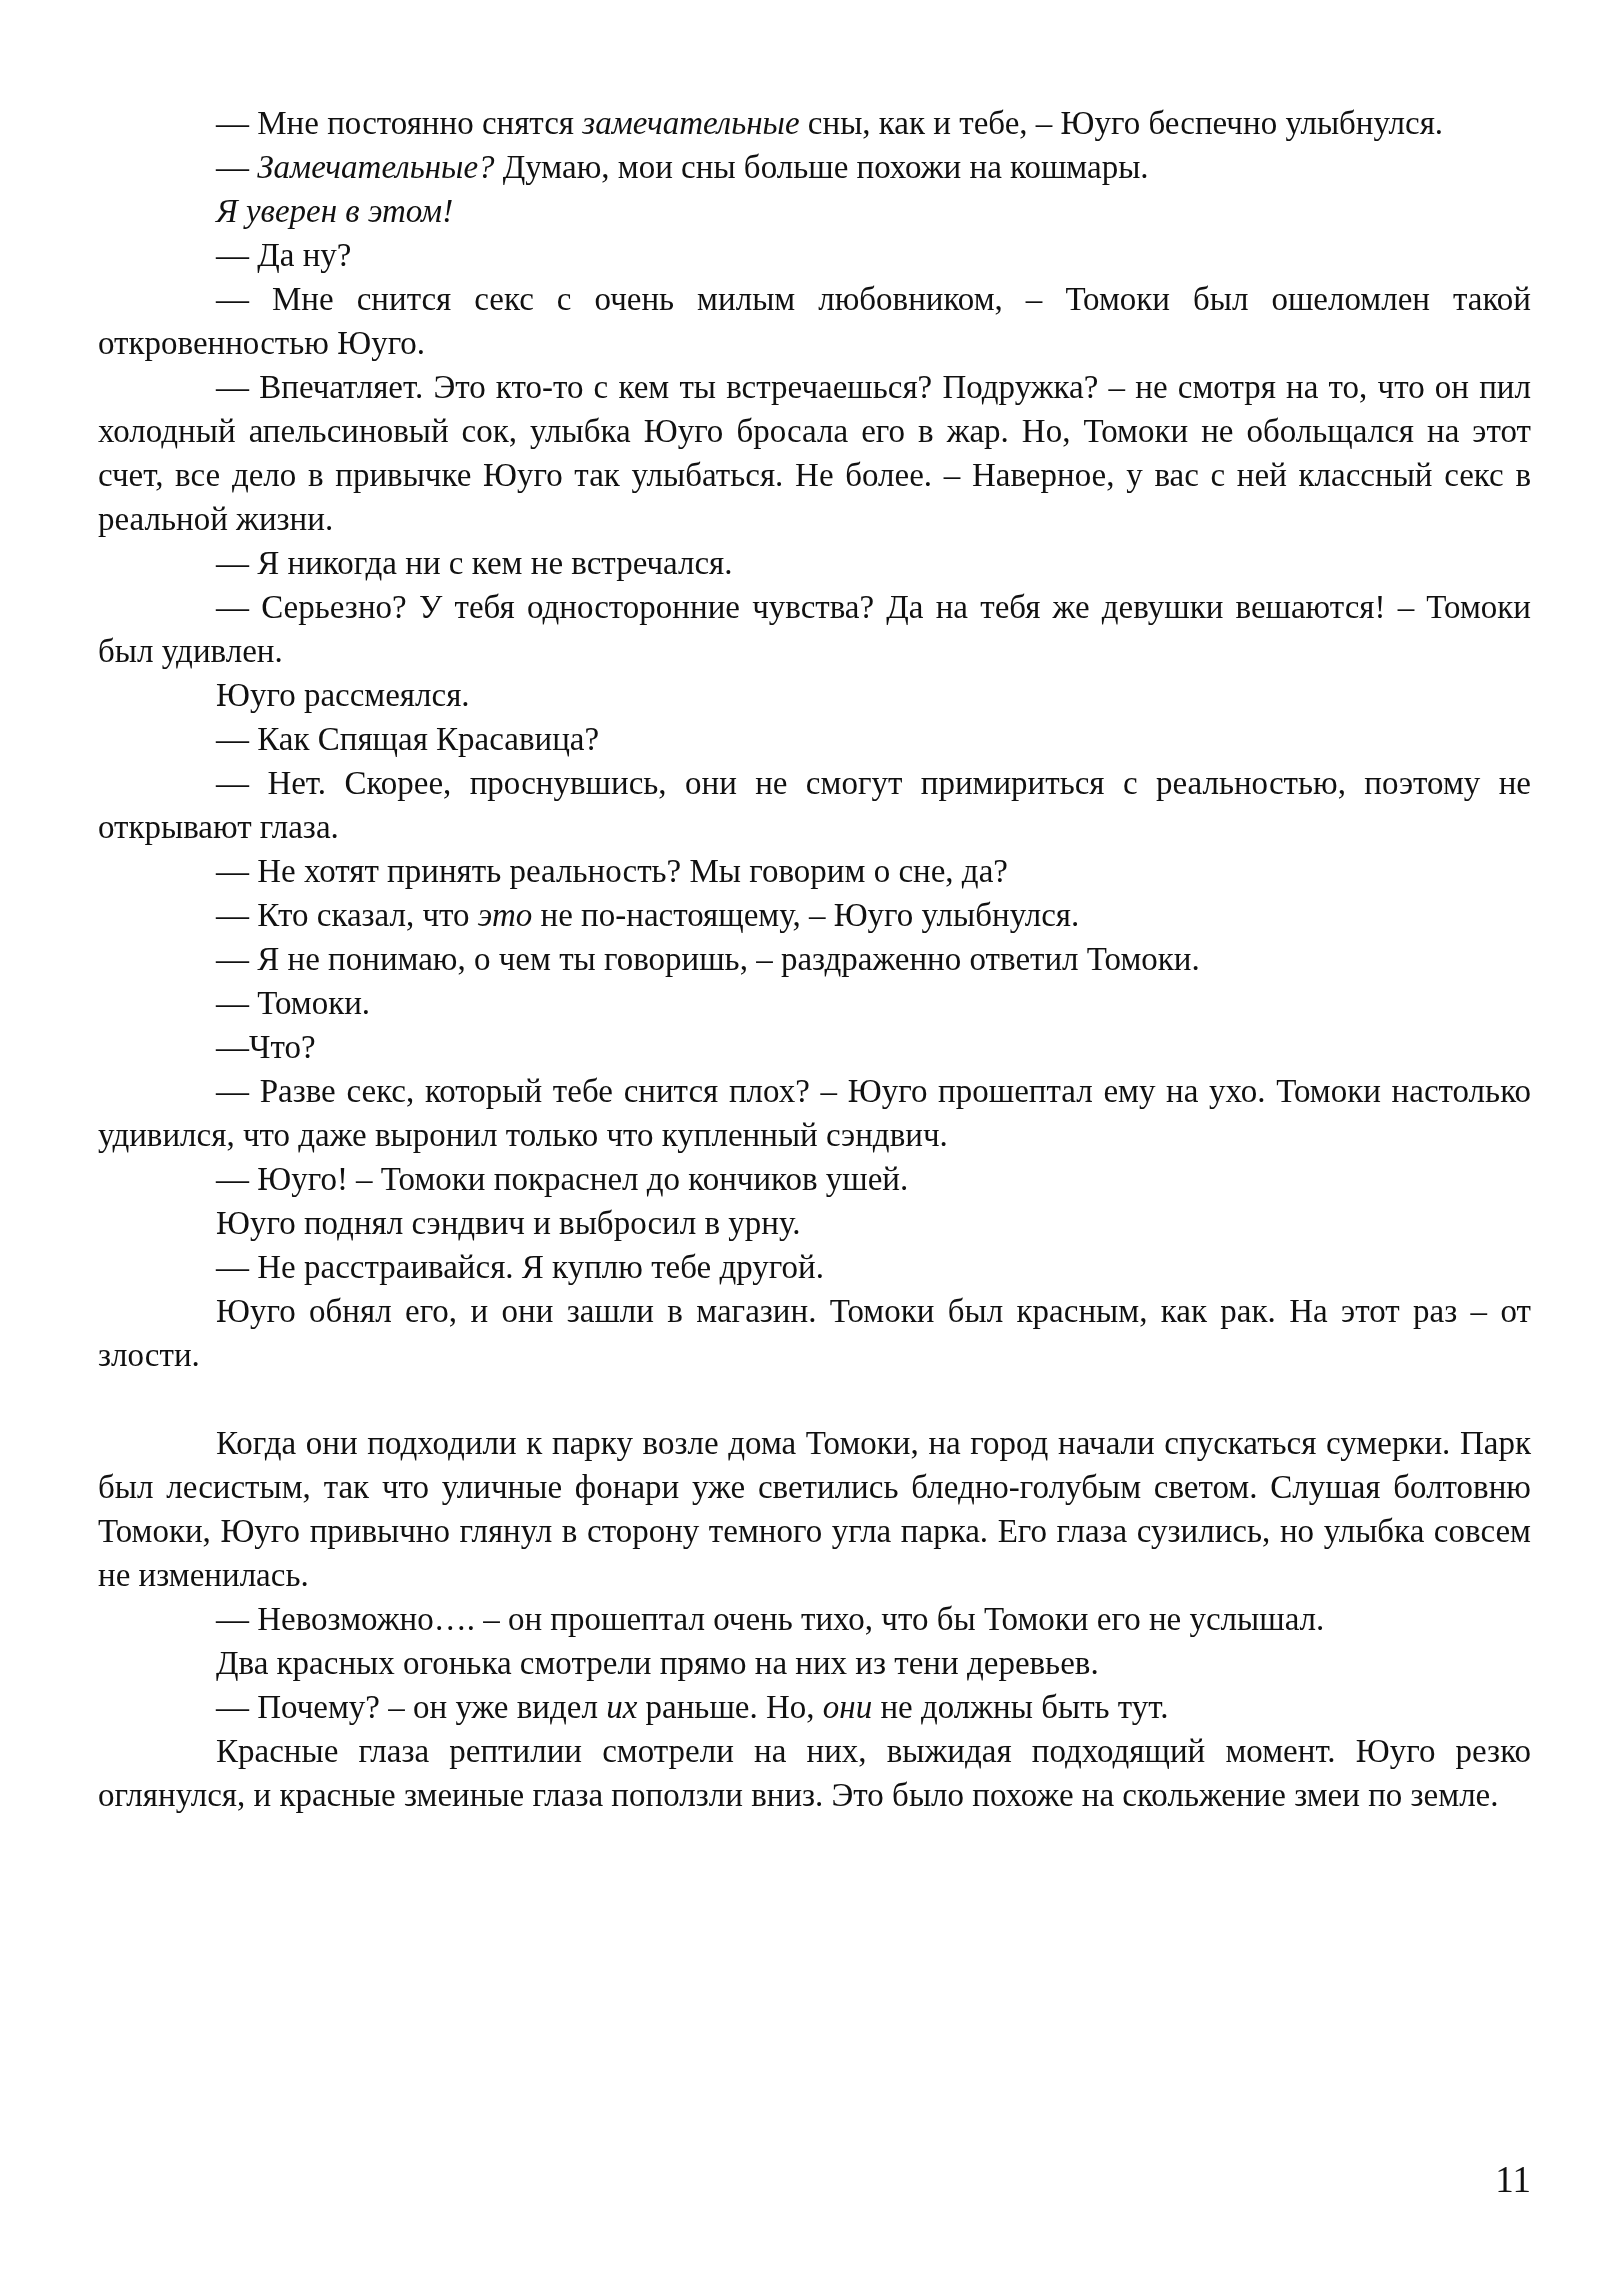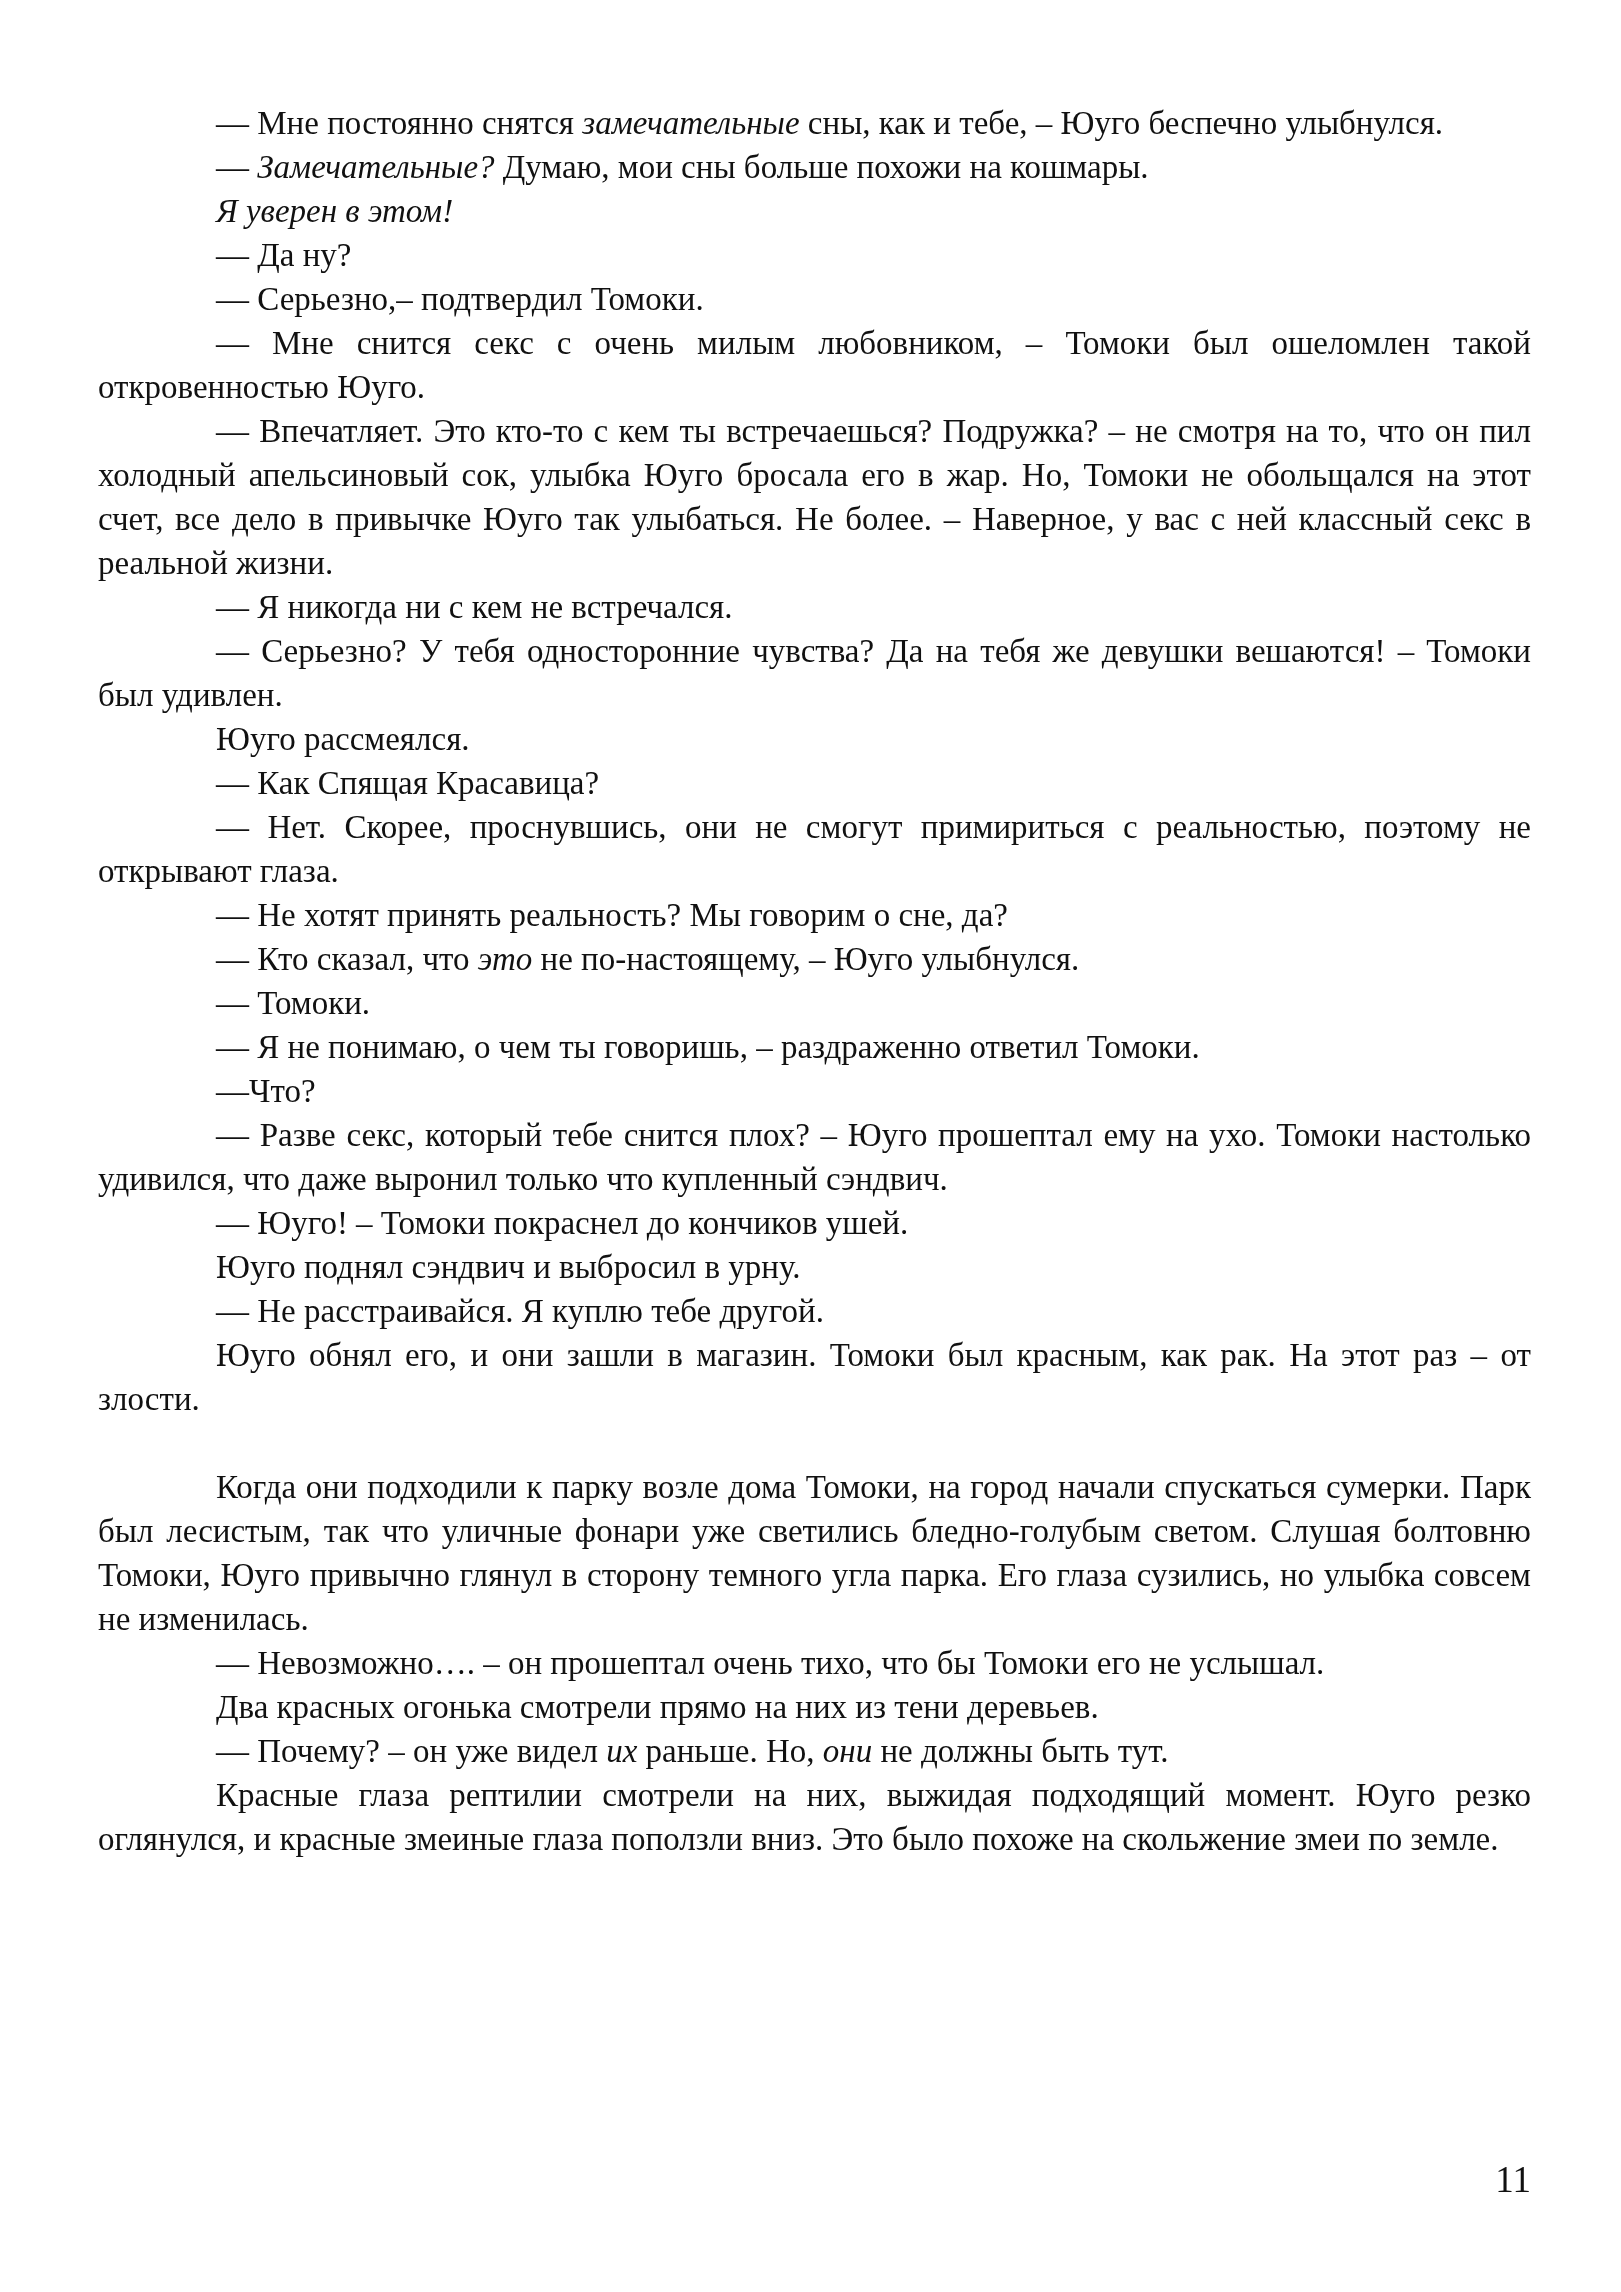--- a/index.html
+++ b/index.html
@@ -19,32 +19,31 @@
   }
 </style>
 </head>
 <body>
 
 <div class="page" id="page">
     <p class="p"><span>— Мне постоянно снятся </span><span class="it">замечательные</span><span> сны, как и тебе, – Юуго беспечно улыбнулся.</span></p>
     <p class="p"><span>— </span><span class="it">Замечательные?</span><span> Думаю, мои сны больше похожи на кошмары.</span></p>
     <p class="p"><span class="it">Я уверен в этом!</span></p>
     <p class="p"><span>— Да ну?</span></p>
-    <p class="p"><span>— Серьезно,– подтвердил Томоки.</span></p>
     <p class="p"><span>— Мне снится секс с очень милым любовником, – Томоки был ошеломлен такой откровенностью Юуго.</span></p>
     <p class="p"><span>— Впечатляет. Это кто-то с кем ты встречаешься? Подружка? – не смотря на то, что он пил холодный апельсиновый сок, улыбка Юуго бросала его в жар. Но, Томоки не обольщался на этот счет, все дело в привычке Юуго так улыбаться. Не более. – Наверное, у вас с ней классный секс в реальной жизни.</span></p>
     <p class="p"><span>— Я никогда ни с кем не встречался.</span></p>
     <p class="p"><span>— Серьезно? У тебя односторонние чувства? Да на тебя же девушки вешаются! – Томоки был удивлен.</span></p>
     <p class="p"><span>Юуго рассмеялся.</span></p>
     <p class="p"><span>— Как Спящая Красавица?</span></p>
     <p class="p"><span>— Нет. Скорее, проснувшись, они не смогут примириться с реальностью, поэтому не открывают глаза.</span></p>
     <p class="p"><span>— Не хотят принять реальность? Мы говорим о сне, да?</span></p>
     <p class="p"><span>— Кто сказал, что </span><span class="it">это</span><span> не по-настоящему, – Юуго улыбнулся.</span></p>
+    <p class="p"><span>— Я не понимаю, о чем ты говоришь, – раздраженно ответил Томоки.</span></p>
     <p class="p"><span>— Томоки.</span></p>
-    <p class="p"><span>— Я не понимаю, о чем ты говоришь, – раздраженно ответил Томоки.</span></p>
     <p class="p"><span>—Что?</span></p>
     <p class="p"><span>— Разве секс, который тебе снится плох? – Юуго прошептал ему на ухо. Томоки настолько удивился, что даже выронил только что купленный сэндвич.</span></p>
     <p class="p"><span>— Юуго! – Томоки покраснел до кончиков ушей.</span></p>
     <p class="p"><span>Юуго поднял сэндвич и выбросил в урну.</span></p>
     <p class="p"><span>— Не расстраивайся. Я куплю тебе другой.</span></p>
     <p class="p"><span>Юуго обнял его, и они зашли в магазин. Томоки был красным, как рак. На этот раз – от злости.</span></p>
     <div class="gap"></div>
     <p class="p"><span>Когда они подходили к парку возле дома Томоки, на город начали спускаться сумерки. Парк был лесистым, так что уличные фонари уже светились бледно-голубым светом. Слушая болтовню Томоки, Юуго привычно глянул в сторону темного угла парка. Его глаза сузились, но улыбка совсем не изменилась.</span></p>
     <p class="p"><span>— Невозможно…. – он прошептал очень тихо, что бы Томоки его не услышал.</span></p>
     <p class="p"><span>Два красных огонька смотрели прямо на них из тени деревьев.</span></p>

